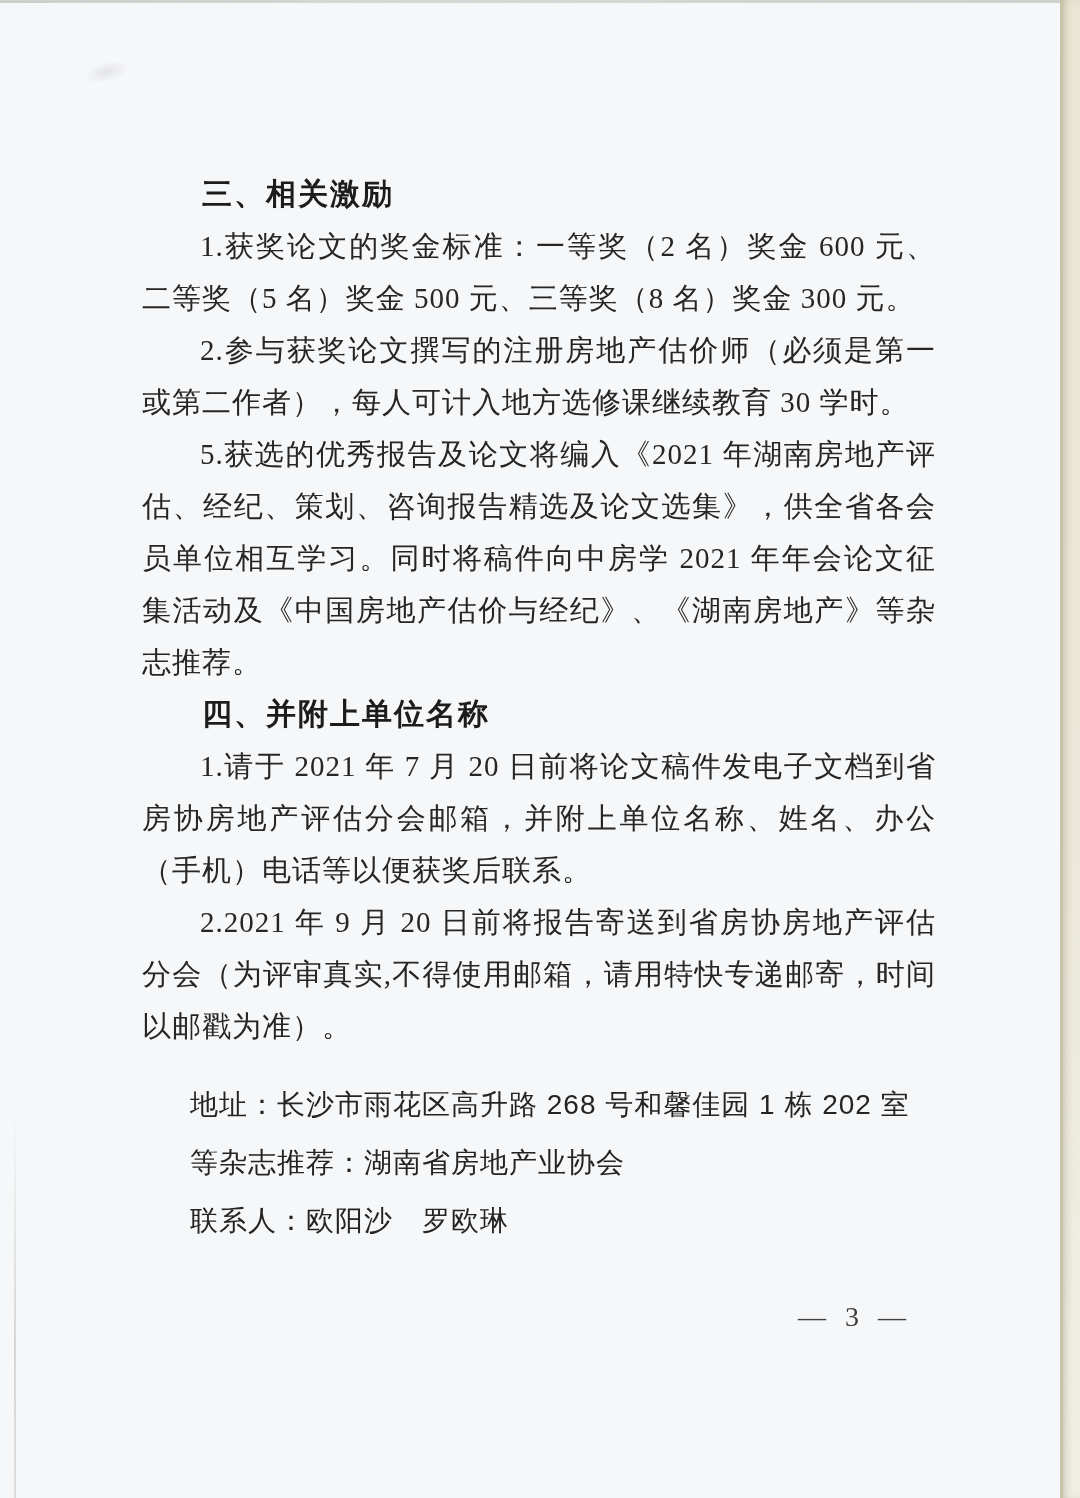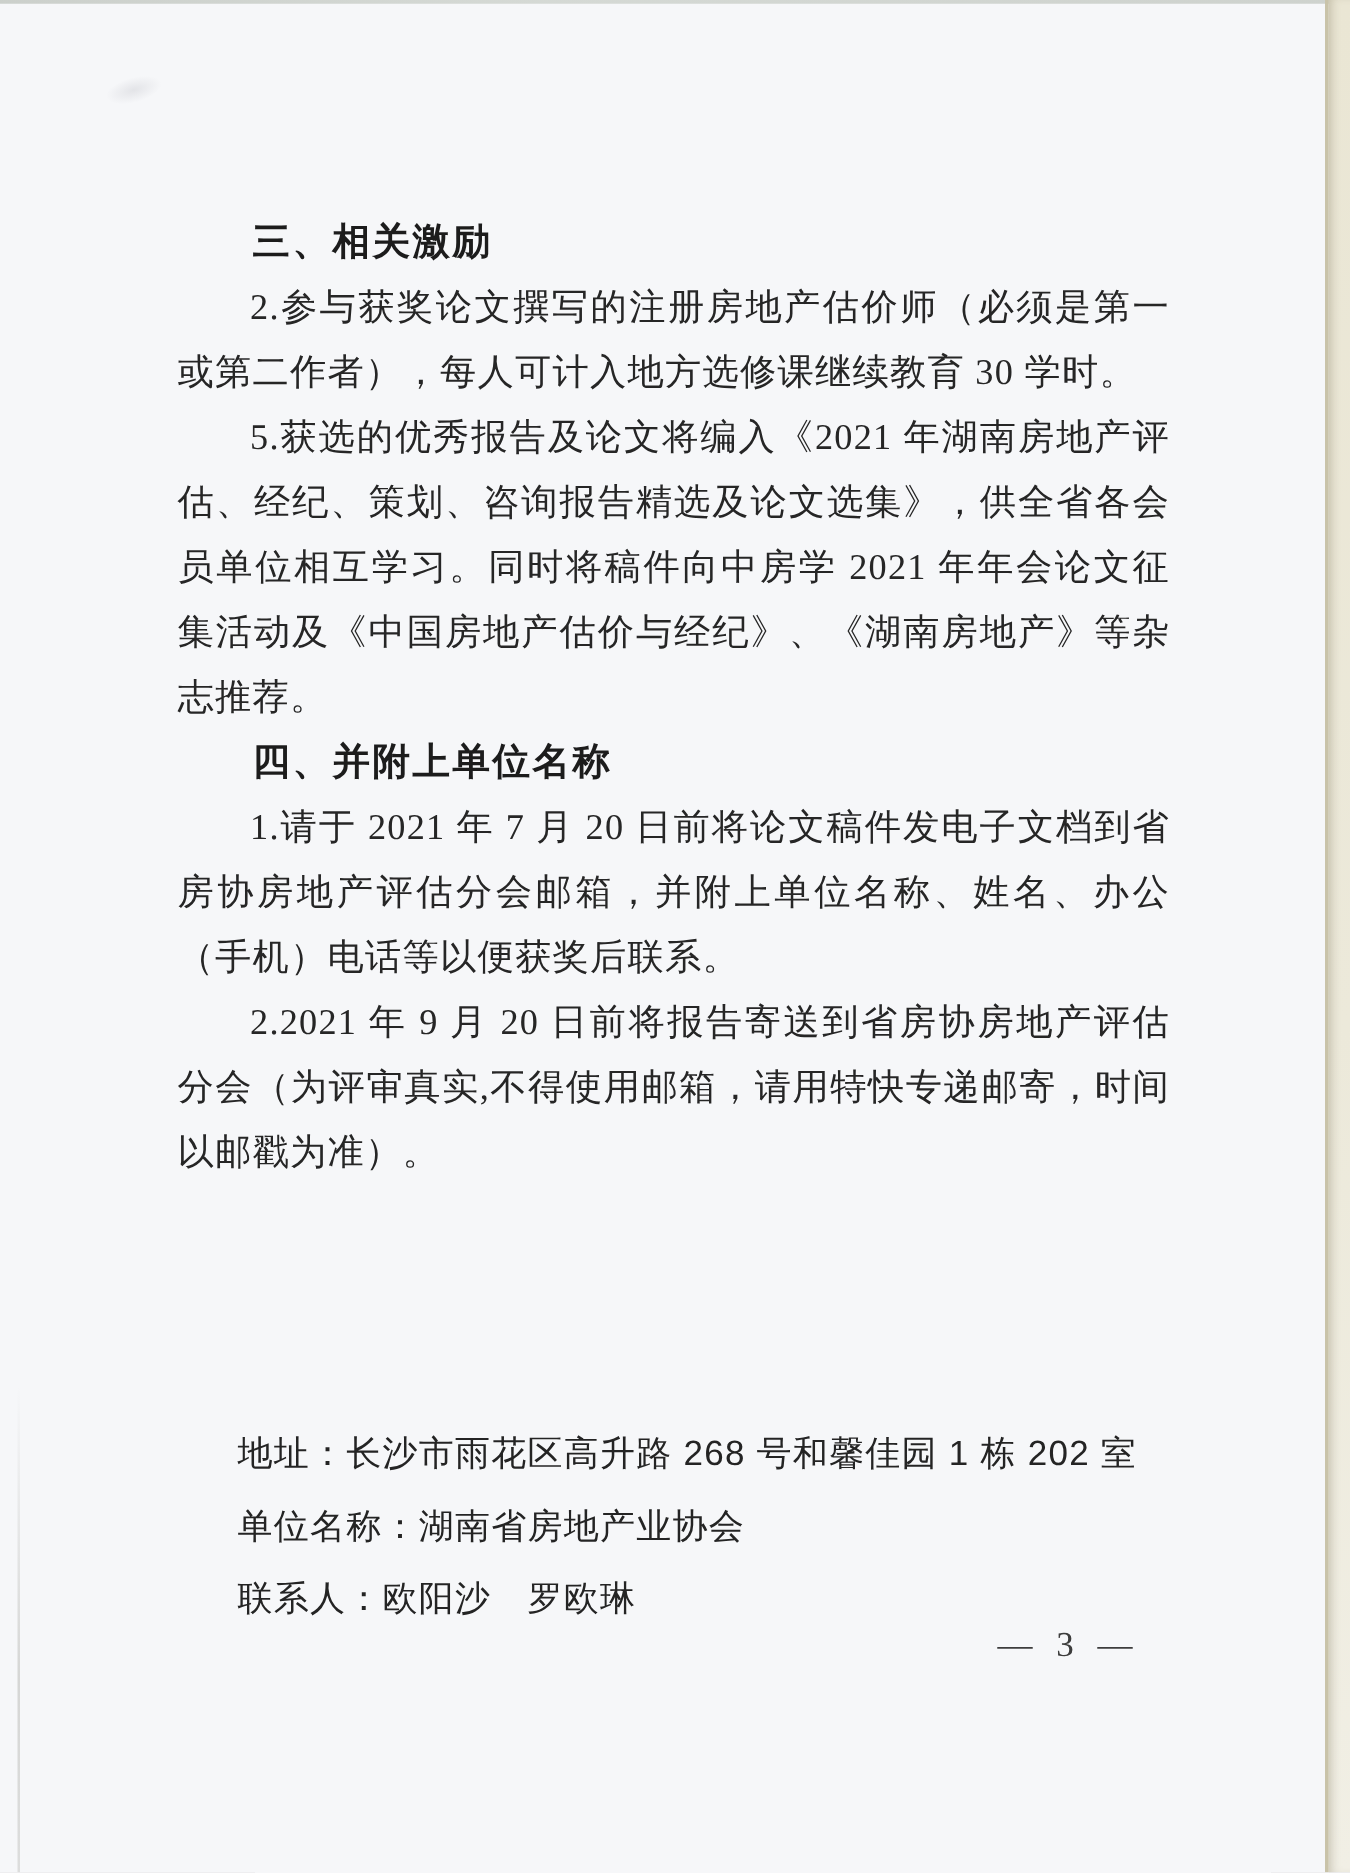--- a/index.html
+++ b/index.html
@@ -73,21 +73,21 @@
     font-size: 29px;
     line-height: 52px;
     letter-spacing: 1px;
     text-indent: 2em;
     text-align: justify;
     color: var(--text, #262626);
   }
   .contact-block {
     position: absolute;
     left: 190px;
-    top: 1134px;
+    top: 1076px;
     font-family: "Liberation Sans", "DejaVu Sans", sans-serif;
     font-size: 28px;
     line-height: 58px;
     letter-spacing: 1px;
     color: #242424;
   }
   .contact-block p { margin: 0; }
   .page-number {
     position: absolute;
     top: 1300px;
@@ -104,36 +104,37 @@
 <body>
 
 <div class="scan-page">
 
   <div class="page-top-edge"></div>
   <div class="smudge"></div>
 
   <div class="content">
     <h2 class="sec-heading">三、相关激励</h2>
 
+    <p class="para">1.获奖论文的奖金标准：一等奖（2 名）奖金 600 元、二等奖（5 名）奖金 500 元、三等奖（8 名）奖金 300 元。</p>
 
     <p class="para">2.参与获奖论文撰写的注册房地产估价师（必须是第一或第二作者），每人可计入地方选修课继续教育 30 学时。</p>
 
 
     <p class="para">5.获选的优秀报告及论文将编入《2021 年湖南房地产评估、经纪、策划、咨询报告精选及论文选集》，供全省各会员单位相互学习。同时将稿件向中房学 2021 年年会论文征集活动及《中国房地产估价与经纪》、《湖南房地产》等杂志推荐。</p>
 
     <h2 class="sec-heading">四、并附上单位名称</h2>
 
     <p class="para">1.请于 2021 年 7 月 20 日前将论文稿件发电子文档到省房协房地产评估分会邮箱，并附上单位名称、姓名、办公（手机）电话等以便获奖后联系。</p>
 
     <p class="para">2.2021 年 9 月 20 日前将报告寄送到省房协房地产评估分会（为评审真实,不得使用邮箱，请用特快专递邮寄，时间以邮戳为准）。</p>
   </div>
 
   <div class="contact-block">
     <p>地址：长沙市雨花区高升路 268 号和馨佳园 1 栋 202 室</p>
-    <p>单位名称：湖南省房地产业协会</p>
+    <p>等杂志推荐：湖南省房地产业协会</p>
     <p>联系人：欧阳沙　罗欧琳</p>
   </div>
 
   <div class="page-number">— 3 —</div>
 
   <div class="left-edge-line"></div>
   <div class="right-edge-strip"></div>
 
 </div>
 

